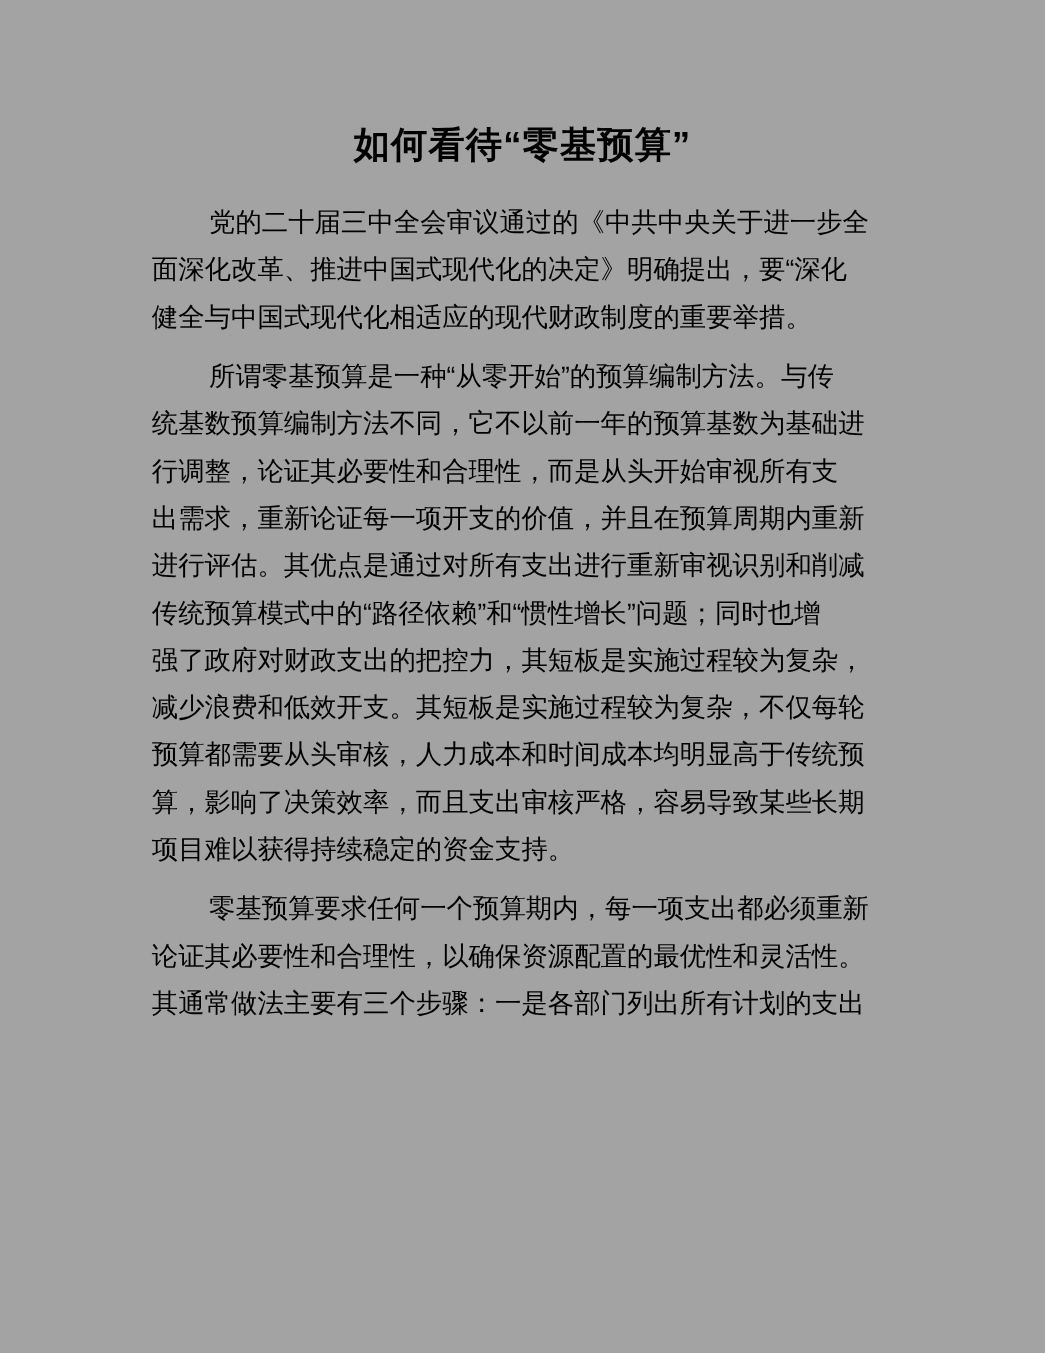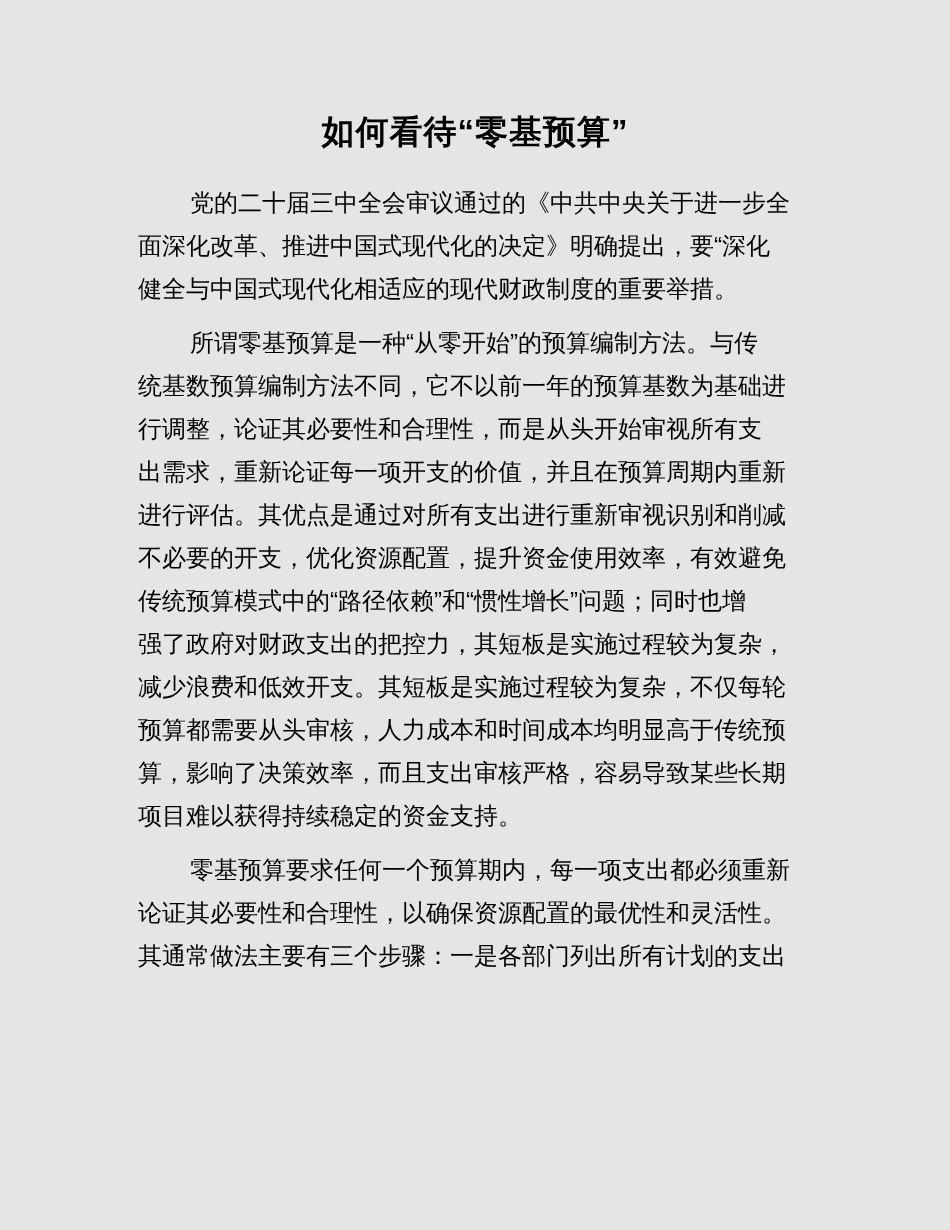--- a/index.html
+++ b/index.html
@@ -4,21 +4,21 @@
 <style>
   html, body {
     margin: 0;
     padding: 0;
     background: #ffffff;
   }
   .page {
     position: relative;
     width: 950px;
     height: 1230px;
-    background: #e5e5e5;
+    background: #a3a3a3;
     overflow: hidden;
     font-family: "Liberation Sans", sans-serif;
     color: #000000;
   }
   .doc-title {
     margin: 0;
     padding-top: 111px;
     text-align: center;
     font-size: 33px;
     line-height: 42px;
@@ -56,21 +56,20 @@
         <div class="line indent">党的二十届三中全会审议通过的《中共中央关于进一步全</div>
         <div class="line">面深化改革、推进中国式现代化的决定》明确提出，要“深化</div>
         <div class="line">健全与中国式现代化相适应的现代财政制度的重要举措。</div>
       </div>
       <div class="para">
         <div class="line indent">所谓零基预算是一种“从零开始”的预算编制方法。与传</div>
         <div class="line">统基数预算编制方法不同，它不以前一年的预算基数为基础进</div>
         <div class="line">行调整，论证其必要性和合理性，而是从头开始审视所有支</div>
         <div class="line">出需求，重新论证每一项开支的价值，并且在预算周期内重新</div>
         <div class="line">进行评估。其优点是通过对所有支出进行重新审视识别和削减</div>
-        <div class="line">不必要的开支，优化资源配置，提升资金使用效率，有效避免</div>
         <div class="line">传统预算模式中的“路径依赖”和“惯性增长”问题；同时也增</div>
         <div class="line">强了政府对财政支出的把控力，其短板是实施过程较为复杂，</div>
         <div class="line">减少浪费和低效开支。其短板是实施过程较为复杂，不仅每轮</div>
         <div class="line">预算都需要从头审核，人力成本和时间成本均明显高于传统预</div>
         <div class="line">算，影响了决策效率，而且支出审核严格，容易导致某些长期</div>
         <div class="line">项目难以获得持续稳定的资金支持。</div>
       </div>
       <div class="para">
         <div class="line indent">零基预算要求任何一个预算期内，每一项支出都必须重新</div>
         <div class="line">论证其必要性和合理性，以确保资源配置的最优性和灵活性。</div>

